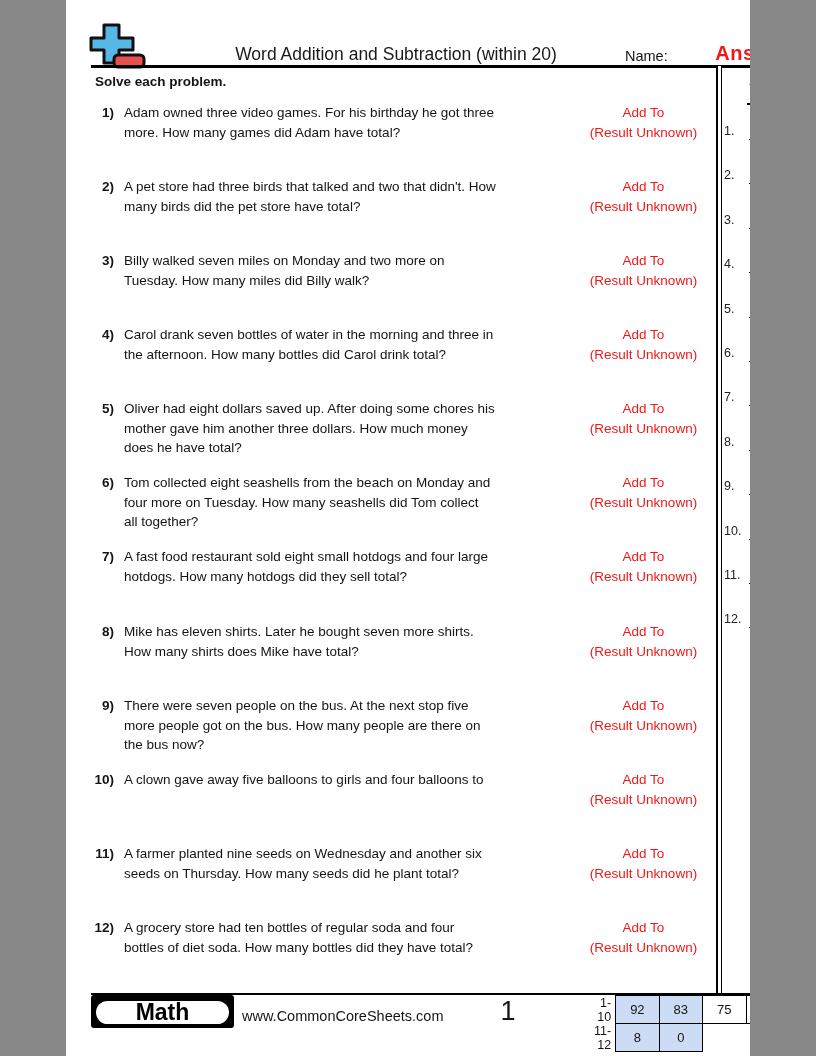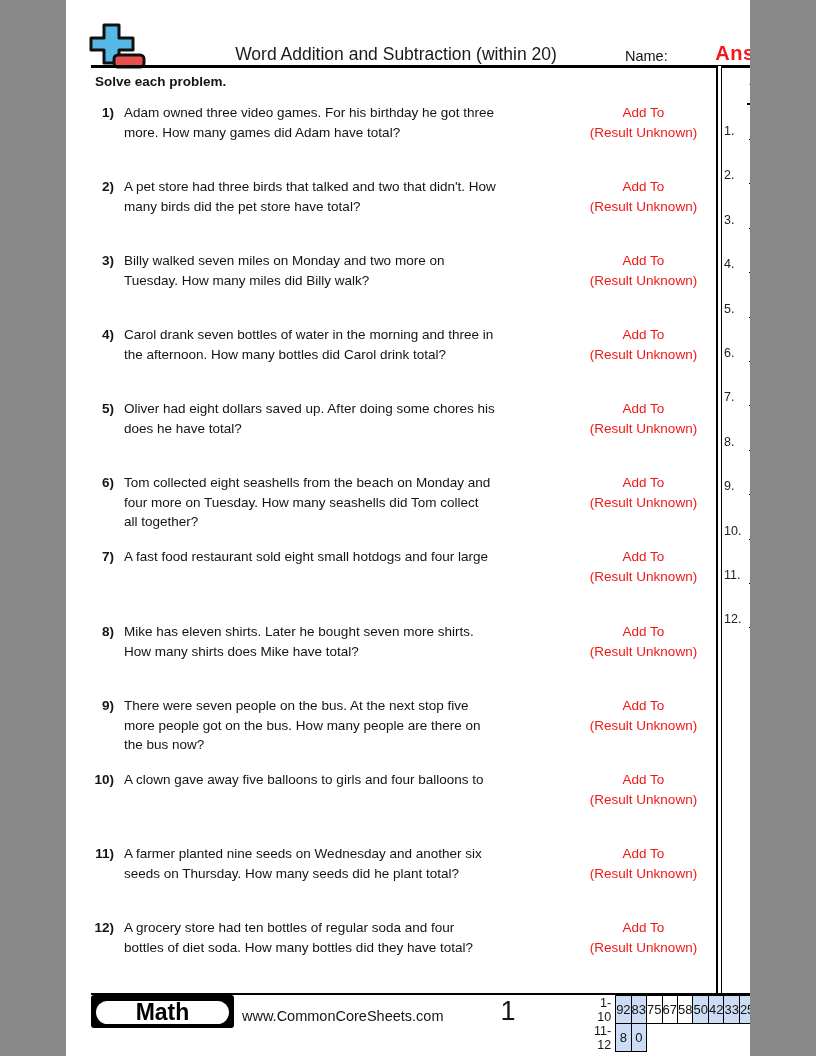--- a/index.html
+++ b/index.html
@@ -61,21 +61,21 @@
   }
   .website { position:absolute; left:176px; top:1008px; font-size:14.5px; }
   .page-number { position:absolute; left:421px; top:996px; width:42px; text-align:center; font-size:27px; }
   .score-table { position:absolute; left:528px; top:995px; border-collapse:collapse; }
   .score-table td.lbl {
     border:none; text-align:right; padding:0 4px 0 0;
     font-size:12.5px; height:20px;
   }
   .score-table td.cell {
     border:1.6px solid #000; width:22px; height:20px; text-align:center;
-    font-size:13px; padding:0 0;
+    font-size:13px; padding:0 14px;
   }
 </style>
 </head>
 <body>
 
 <div class="page">
 
   <svg class="logo" width="62" height="60" viewBox="0 0 62 60">
     <path d="M16,26 H3 V38 H16 V51 H31 V38 H45 V26 H31 V13 H16 Z" fill="#55b8e6" stroke="#101010" stroke-width="3" stroke-linejoin="round"></path>
     <rect x="26" y="43" width="30" height="12" rx="4" fill="#e85050" stroke="#101010" stroke-width="3"></rect>
@@ -131,20 +131,21 @@
         </div>
         <div class="ptype">
           <div>Add To</div>
           <div>(Result Unknown)</div>
         </div>
       </div>
       <div class="problem" style="top: 399px;">
         <div class="pnum">5)</div>
         <div class="ptext">
           <div>Oliver had eight dollars saved up. After doing some chores his</div>
+          <div>mother gave him another three dollars. How much money</div>
           <div>does he have total?</div>
         </div>
         <div class="ptype">
           <div>Add To</div>
           <div>(Result Unknown)</div>
         </div>
       </div>
       <div class="problem" style="top: 473px;">
         <div class="pnum">6)</div>
         <div class="ptext">
@@ -154,20 +155,21 @@
         </div>
         <div class="ptype">
           <div>Add To</div>
           <div>(Result Unknown)</div>
         </div>
       </div>
       <div class="problem" style="top: 547px;">
         <div class="pnum">7)</div>
         <div class="ptext">
           <div>A fast food restaurant sold eight small hotdogs and four large</div>
+          <div>hotdogs. How many hotdogs did they sell total?</div>
         </div>
         <div class="ptype">
           <div>Add To</div>
           <div>(Result Unknown)</div>
         </div>
       </div>
       <div class="problem" style="top: 622px;">
         <div class="pnum">8)</div>
         <div class="ptext">
           <div>Mike has eleven shirts. Later he bought seven more shirts.</div>

